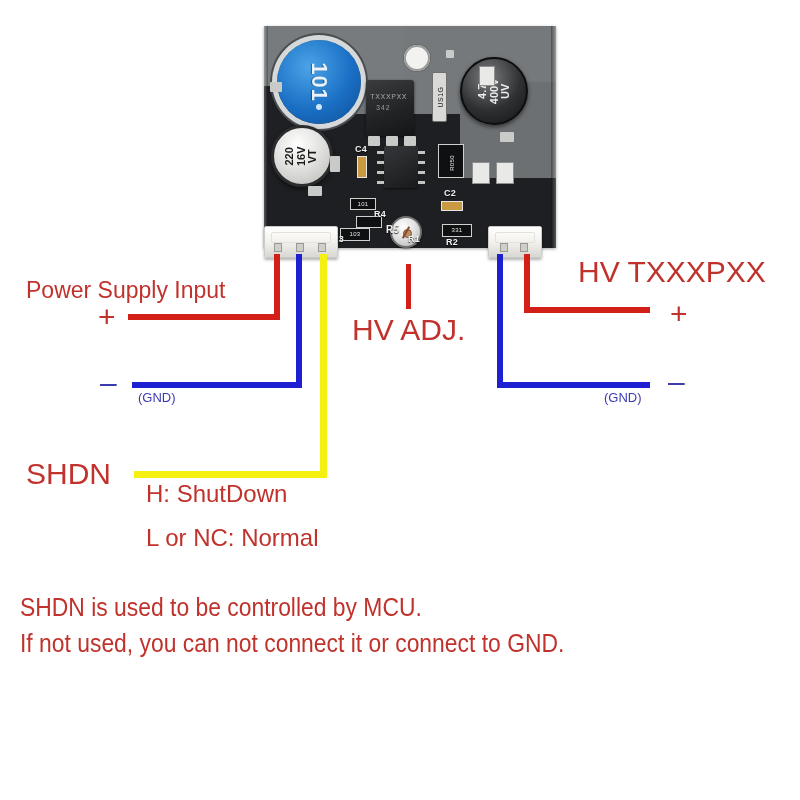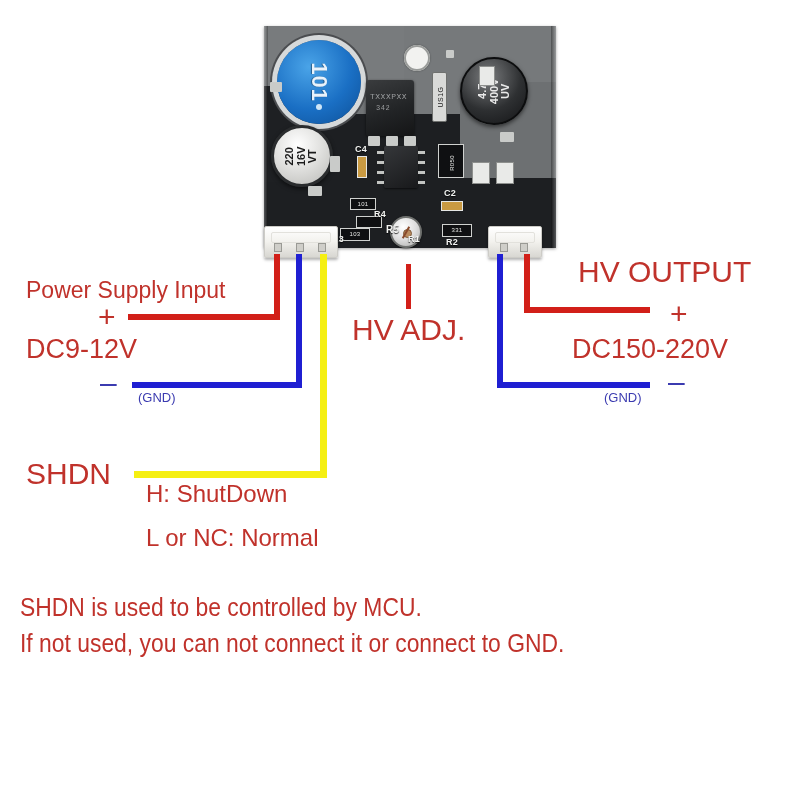--- a/index.html
+++ b/index.html
@@ -331,33 +331,31 @@
   <div class="wire w-red" style="left:524px;top:254px;width:6px;height:58px;"></div>
   <div class="wire w-red" style="left:524px;top:307px;width:126px;height:6px;"></div>
 
   <div class="wire w-blue" style="left:497px;top:254px;width:6px;height:134px;"></div>
   <div class="wire w-blue" style="left:497px;top:382px;width:153px;height:6px;"></div>
 
   <span class="lbl-red t-power" style="left:26px;top:277px;">Power Supply Input</span>
 
   <span class="lbl-red t-sign" style="left:98px;top:300px;">+</span>
 
-  <span class="lbl-red t-dc" style="left:26px;top:334px;">DC9-12V</span>
 
   <span class="lbl-blue t-sign" style="left:100px;top:366px;">–</span>
 
   <span class="lbl-blue t-gnd" style="left:138px;top:390px;">(GND)</span>
 
   <span class="lbl-red t-hv" style="left:352px;top:313px;">HV ADJ.</span>
 
-  <span class="lbl-red t-hv" style="left:578px;top:255px;">HV OUTPUT</span>
+  <span class="lbl-red t-hv" style="left:578px;top:255px;">HV TXXXPXX</span>
 
   <span class="lbl-red t-sign" style="left:670px;top:297px;">+</span>
 
-  <span class="lbl-red t-dc" style="left:572px;top:334px;">DC150-220V</span>
 
   <span class="lbl-blue t-sign" style="left:668px;top:365px;">–</span>
 
   <span class="lbl-blue t-gnd" style="left:604px;top:390px;">(GND)</span>
 
   <span class="lbl-red t-shdn" style="left:26px;top:457px;">SHDN</span>
 
   <span class="lbl-red t-sub" style="left:146px;top:480px;">H:  ShutDown</span>
 
   <span class="lbl-red t-sub" style="left:146px;top:524px;">L or NC: Normal</span>

